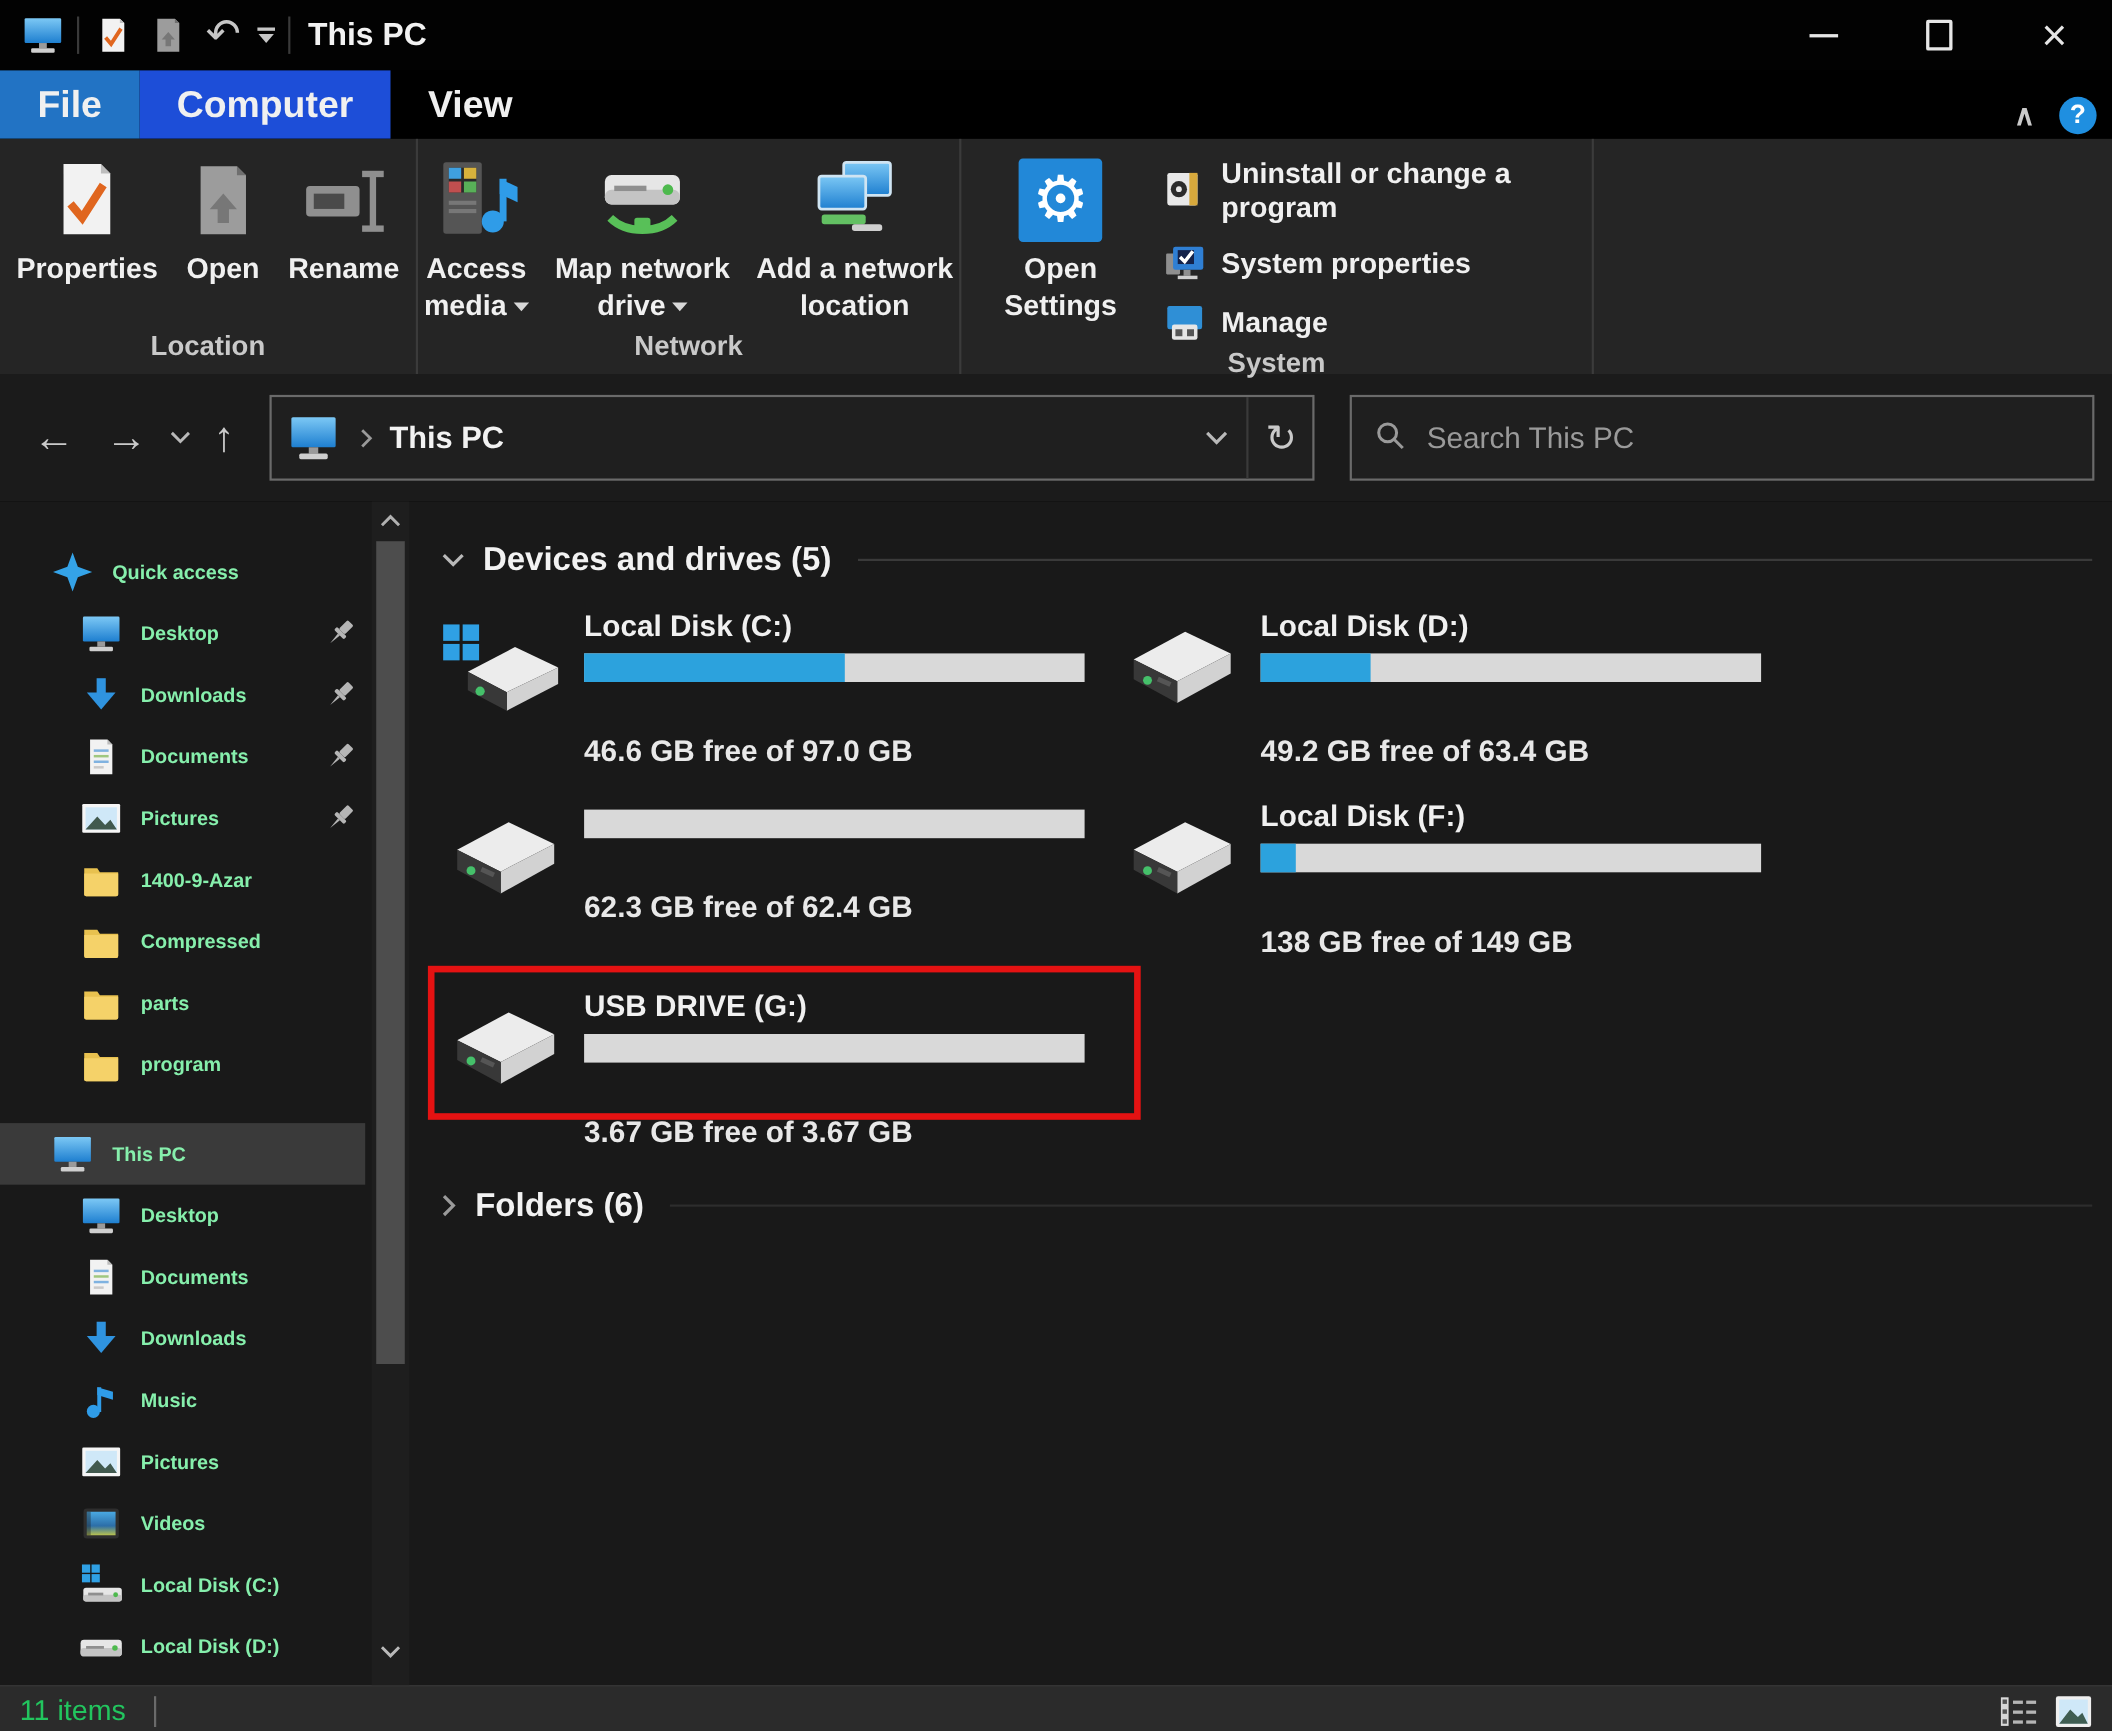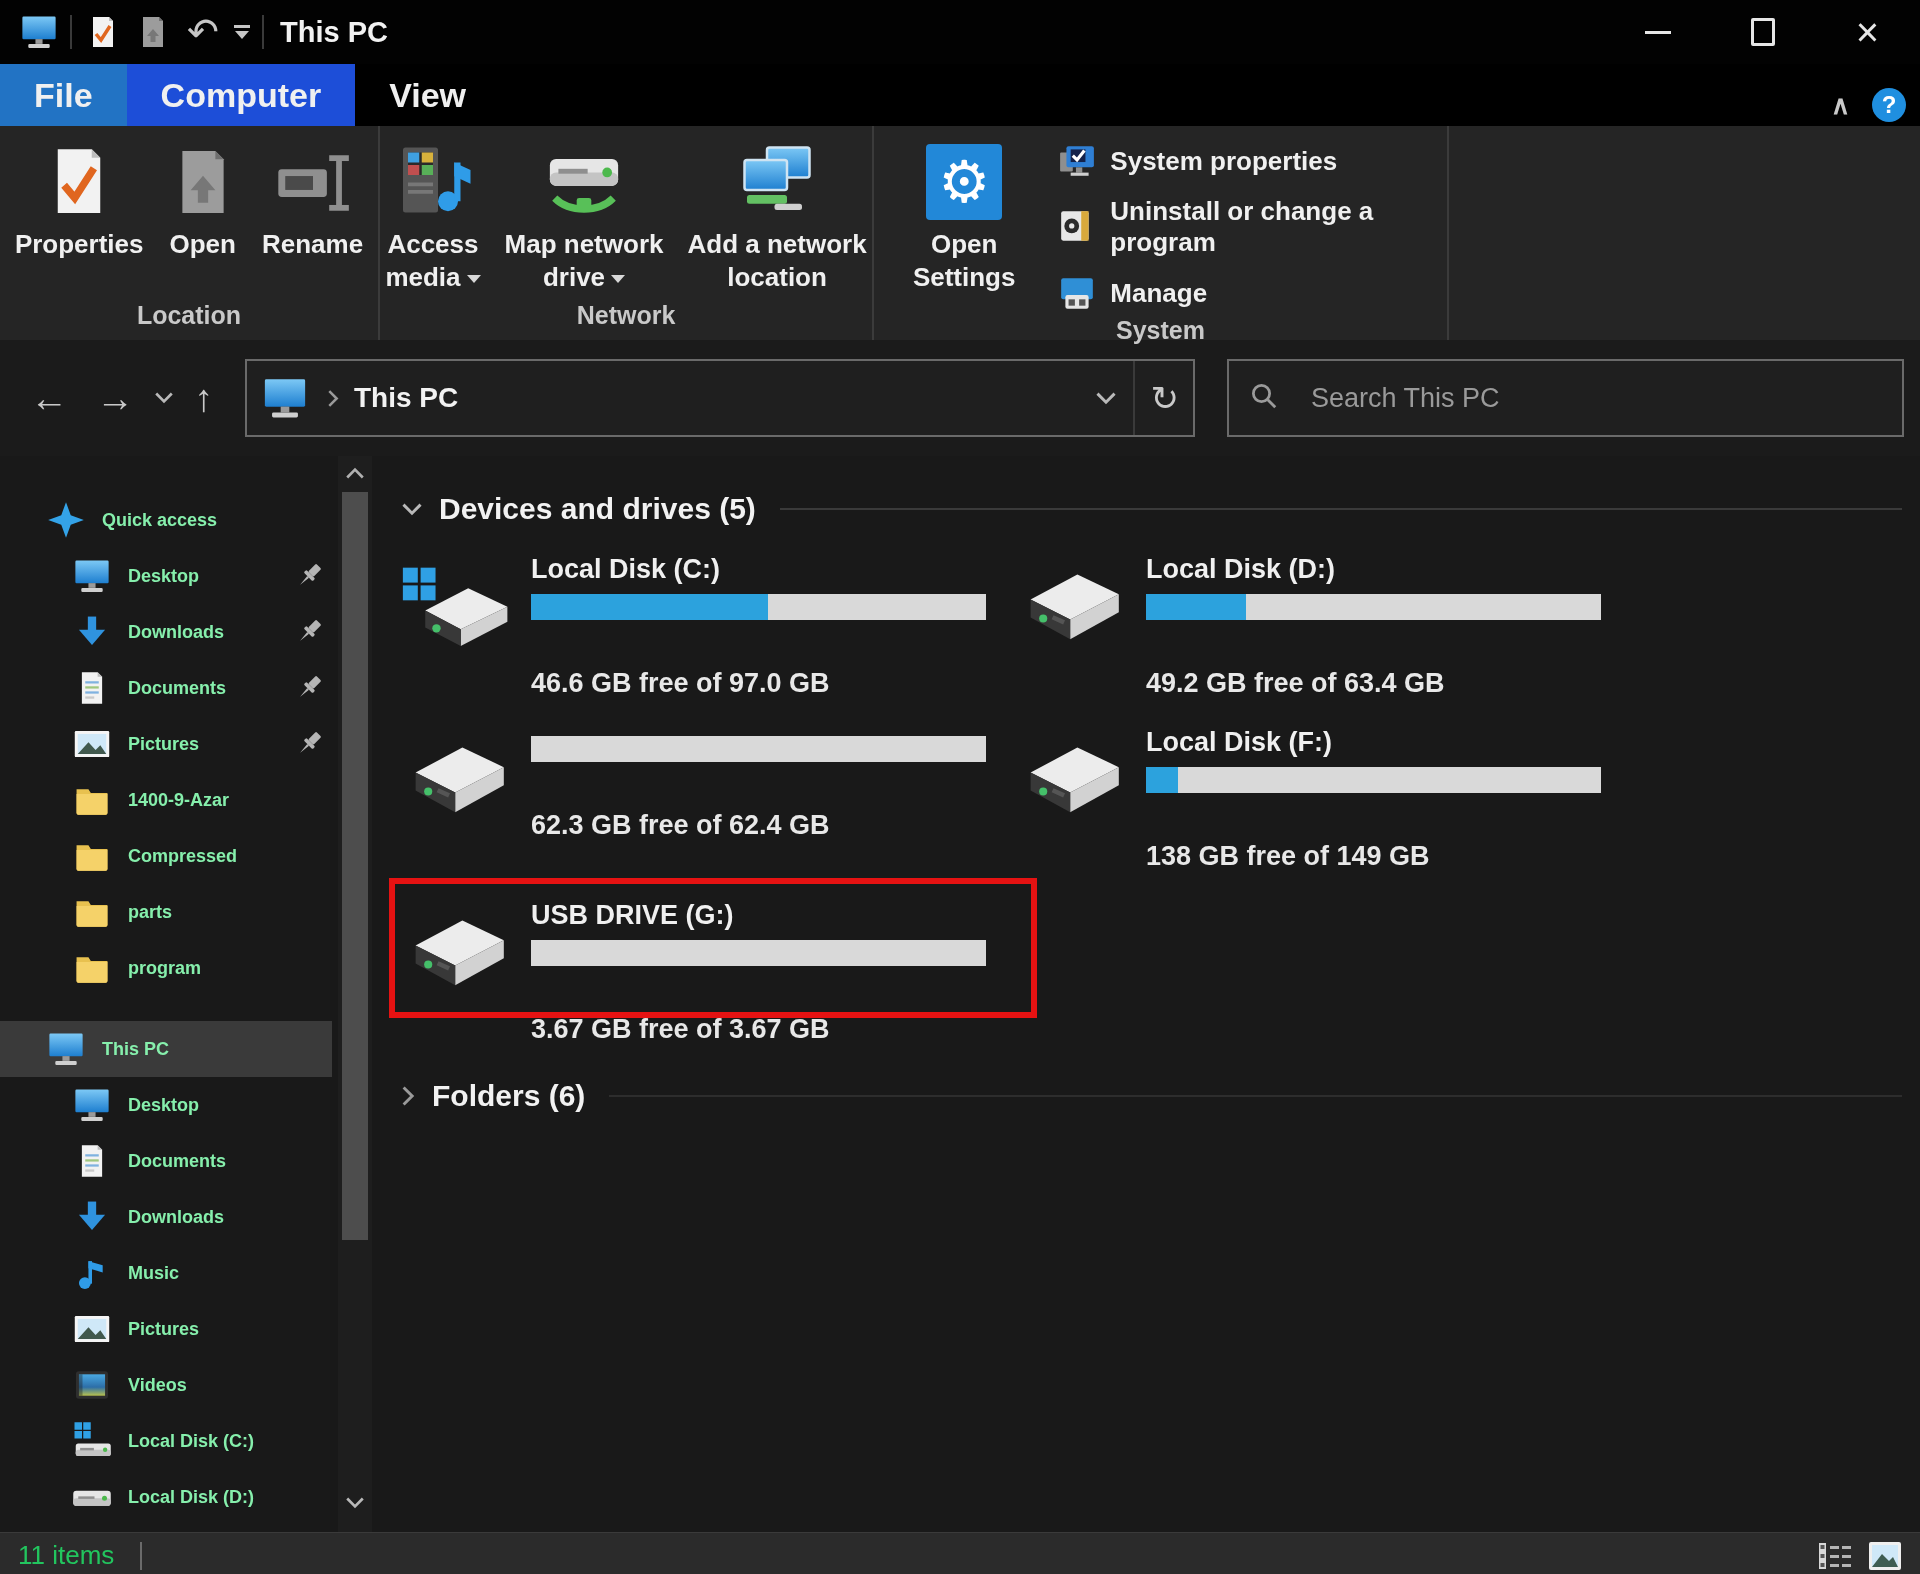--- a/index.html
+++ b/index.html
@@ -54,21 +54,21 @@
   .navrow { height:116px; background:#1b1b1b; display:flex; align-items:center; padding:0 16px; }
   .nav-arrow { font-size:38px; font-weight:400; color:#c9c9c9; margin:0 14px; line-height:1; }
   .nav-chev { margin:0 6px; }
   .addrbox { margin-left:18px; width:950px; height:78px; border:2px solid #6a6a6a; background:#1f1f1f; display:flex; align-items:center; padding:0 14px; }
   .addr-pc-icon { width:52px; height:46px; }
   .addr-chev { margin:0 14px; }
   .addr-text { font-size:28px; color:#f2f2f2; }
   .addr-right { margin-left:auto; display:flex; align-items:center; height:100%; }
   .addr-sep { width:2px; height:74px; background:#3a3a3a; margin:0 16px; }
   .refresh-glyph { font-size:34px; font-weight:400; color:#c9c9c9; }
-  .searchbox { margin-left:32px; flex:1; height:78px; border:2px solid #6a6a6a; background:#1f1f1f; display:flex; align-items:center; padding:0 20px; gap:32px; }
+  .searchbox { margin-left:32px; flex:1; height:78px; border:2px solid #6a6a6a; background:#1f1f1f; display:flex; align-items:center; padding:0 20px; gap:18px; }
   .searchbox input { background:transparent; border:none; outline:none; color:#9a9a9a; font-size:27px; font-family:inherit; font-weight:400; width:100%; }
   .searchbox input::placeholder { color:#9a9a9a; opacity:1; }
 
   
   .bodyarea { display:flex; height:1076px; background:#191919; }
 
   
   .sidebar { width:375px; position:relative; padding-top:36px; flex:0 0 auto; }
   .sb-row { height:56px; display:flex; align-items:center; gap:16px; padding-left:72px; position:relative; width:332px; }
   .sb-row.lvl0 { padding-left:46px; }
@@ -419,29 +419,29 @@
             <span class="openset-icon">
               <span>⚙</span>
             </span>
           </span>
         <span><span>Open</span><br>
         <span>Settings</span></span>
       </div>
       <div class="sys-rows">
         <div class="sys-row">
           <span class="sicon"><svg width="38" height="38">
+                <use href="#sym-uninstall"></use>
+              </svg></span>
+          <span>Uninstall or change a program</span>
+        </div>
+        <div class="sys-row">
+          <span class="sicon"><svg width="38" height="38">
                 <use href="#sym-sysprops"></use>
               </svg></span>
           <span>System properties</span>
-        </div>
-        <div class="sys-row">
-          <span class="sicon"><svg width="38" height="38">
-                <use href="#sym-uninstall"></use>
-              </svg></span>
-          <span>Uninstall or change a program</span>
         </div>
         <div class="sys-row">
           <span class="sicon"><svg width="38" height="38">
                 <use href="#sym-manage"></use>
               </svg></span>
           <span>Manage</span>
         </div>
       </div>
     </div>
     <div class="rgroup-label">System</div>

